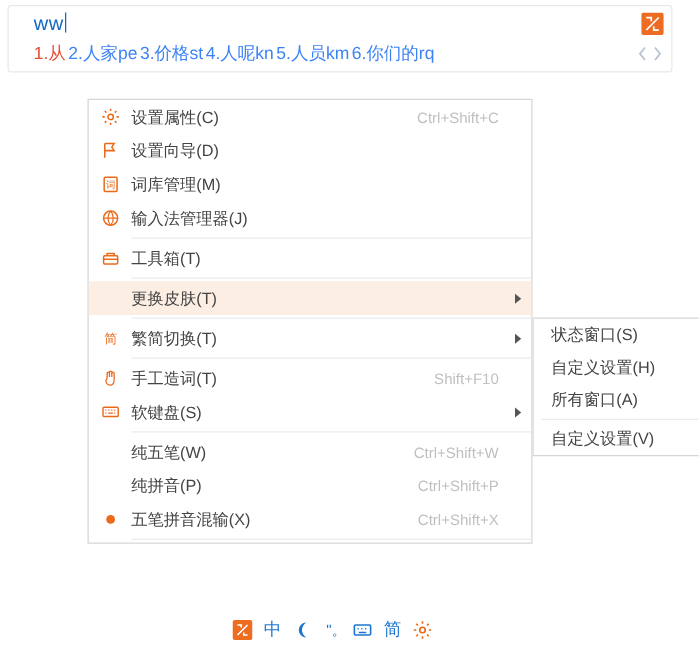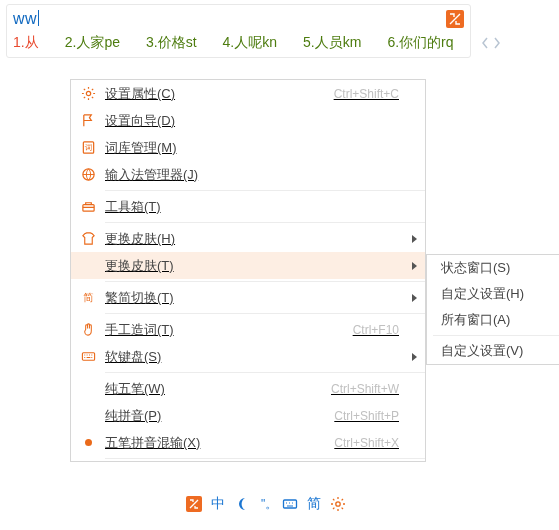--- a/index.html
+++ b/index.html
@@ -1,32 +1,32 @@
 <!DOCTYPE html>
 <html><head>
 <meta charset="utf-8">
 <style>
   * { box-sizing: border-box; margin: 0; padding: 0; font-family: "Microsoft YaHei", "SimSun", Arial, sans-serif; }
   body { width: 559px; height: 530px; position: relative; background: #fff; }
 
-  .ime-bar { position: absolute; left: 6px; top: 4px; width: 465px; border: 1px solid #e8e8e8; border-radius: 3px; padding: 3px 6px 5px 6px; }
+  .ime-bar { position: absolute; left: 6px; top: 4px; width: 532px; border: 1px solid #e8e8e8; border-radius: 3px; padding: 3px 6px 5px 20px; }
   .ime-input-row { display: flex; align-items: center; justify-content: space-between; height: 22px; }
   .ime-input { color: #1169c0; font-size: 16px; letter-spacing: 0.5px; }
   .ime-input .caret { display:inline-block; width:1px; height:16px; background:#1169c0; vertical-align:-2px; margin-left:1px; }
   .ime-logo { width: 18px; height: 18px; }
-  .ime-cands { display: flex; align-items: center; gap: 26px; margin-top: 4px; font-size: 14px; }
+  .ime-cands { display: flex; align-items: center; gap: 2px; margin-top: 4px; font-size: 14px; }
   .cand { white-space: nowrap; }
   .cand.sel { color: #e84a2f; }
-  .cand.norm { color: #4d7c0f; }
+  .cand.norm { color: #3b82f6; }
   .ime-arrows { margin-left: auto; display:flex; gap:2px; }
   .arrow { width:10px; height:14px; }
   .arrow svg path { stroke:#b8c4d2; stroke-width:1.5; fill:none; }
 
   .ctx-menu { position: absolute; left: 70px; top: 79px; width: 356px; background: #fff; border: 1px solid #d6d6d6; }
-  .ctx-row { display: flex; align-items: center; height: 27px; padding: 0 12px 0 0; cursor: default; position:relative;text-decoration:underline; }
+  .ctx-row { display: flex; align-items: center; height: 27px; padding: 0 12px 0 0; cursor: default; position:relative; }
   .ctx-row.active { background: #fdeee3; }
   .ctx-icon { width: 34px; display:flex; align-items:center; justify-content:center; color:#ea6a1a; }
   .ctx-icon svg { width:15px; height:15px; }
   .ctx-label { flex: 0 0 auto; font-size: 13px; color: #444; }
   .ctx-shortcut { margin-left: auto; font-size: 12px; color: #c0c0c0; padding-right: 14px; white-space:nowrap; }
   .ctx-sub { position:absolute; right:8px; width:0; height:0; border-top:4px solid transparent; border-bottom:4px solid transparent; border-left:5px solid #555; }
   .ctx-sep { height:1px; background:#ececec; margin: 2px 0 2px 34px; }
   .ctx-dot { width:34px; display:flex; align-items:center; justify-content:center; }
   .ctx-dot span { width:7px; height:7px; border-radius:50%; background:#ea6a1a; }
 
@@ -112,29 +112,20 @@
   <div class="ctx-row">
     <span class="ctx-icon">
         <svg viewBox="0 0 16 16">
           <rect x="2" y="6" width="12" height="7" rx="1" fill="none" stroke="#ea6a1a" stroke-width="1.3"></rect>
           <path d="M5 6V4h6v2M2 9h12" fill="none" stroke="#ea6a1a" stroke-width="1.3"></path>
         </svg>
       </span>
     <span class="ctx-label">工具箱(T)</span>
   </div>
   <div class="ctx-sep"></div>
-  <div class="ctx-row">
-    <span class="ctx-icon">
-        <svg viewBox="0 0 16 16">
-          <path d="M4 3l2-1h4l2 1 2 2-2 2v7H4V7L2 5z" fill="none" stroke="#ea6a1a" stroke-width="1.2"></path>
-        </svg>
-      </span>
-    <span class="ctx-label">更换皮肤(H)</span>
-    <span class="ctx-sub"></span>
-  </div>
   <div class="ctx-row active">
     <span class="ctx-icon"></span>
     <span class="ctx-label">更换皮肤(T)</span>
     <span class="ctx-sub"></span>
   </div>
   <div class="ctx-sep"></div>
   <div class="ctx-row">
     <span class="ctx-icon">
         <svg viewBox="0 0 16 16">
           <text x="8" y="12" font-size="11" text-anchor="middle" fill="#ea6a1a">简</text>
@@ -144,21 +135,21 @@
     <span class="ctx-sub"></span>
   </div>
   <div class="ctx-sep"></div>
   <div class="ctx-row">
     <span class="ctx-icon">
         <svg viewBox="0 0 16 16">
           <path d="M5 8V4a1 1 0 012 0v3V3a1 1 0 012 0v4V4a1 1 0 012 0v5c0 3-1 5-3.5 5S4 12 4 10l1-2z" fill="none" stroke="#ea6a1a" stroke-width="1.1"></path>
         </svg>
       </span>
     <span class="ctx-label">手工造词(T)</span>
-    <span class="ctx-shortcut">Ctrl+F10</span>
+    <span class="ctx-shortcut">Shift+F10</span>
   </div>
   <div class="ctx-row">
     <span class="ctx-icon">
         <svg viewBox="0 0 16 16">
           <rect x="1.5" y="4" width="13" height="8" rx="1" fill="none" stroke="#ea6a1a" stroke-width="1.2"></rect>
           <path d="M3.5 6.5h1M6 6.5h1M8.5 6.5h1M11 6.5h1M3.5 9h1M6 9h4M11 9h1" stroke="#ea6a1a" stroke-width="1.1"></path>
         </svg>
       </span>
     <span class="ctx-label">软键盘(S)</span>
     <span class="ctx-sub"></span>

